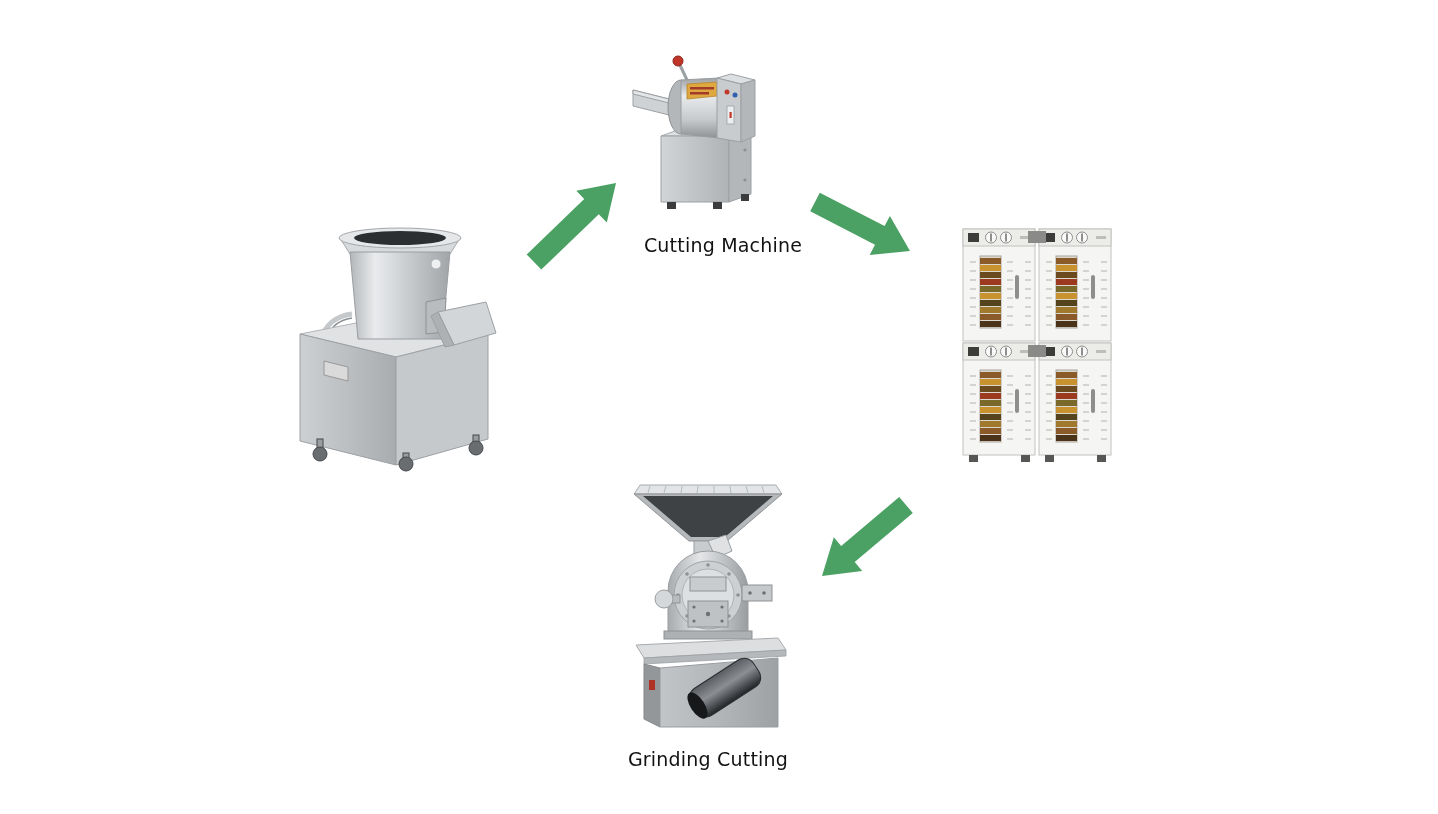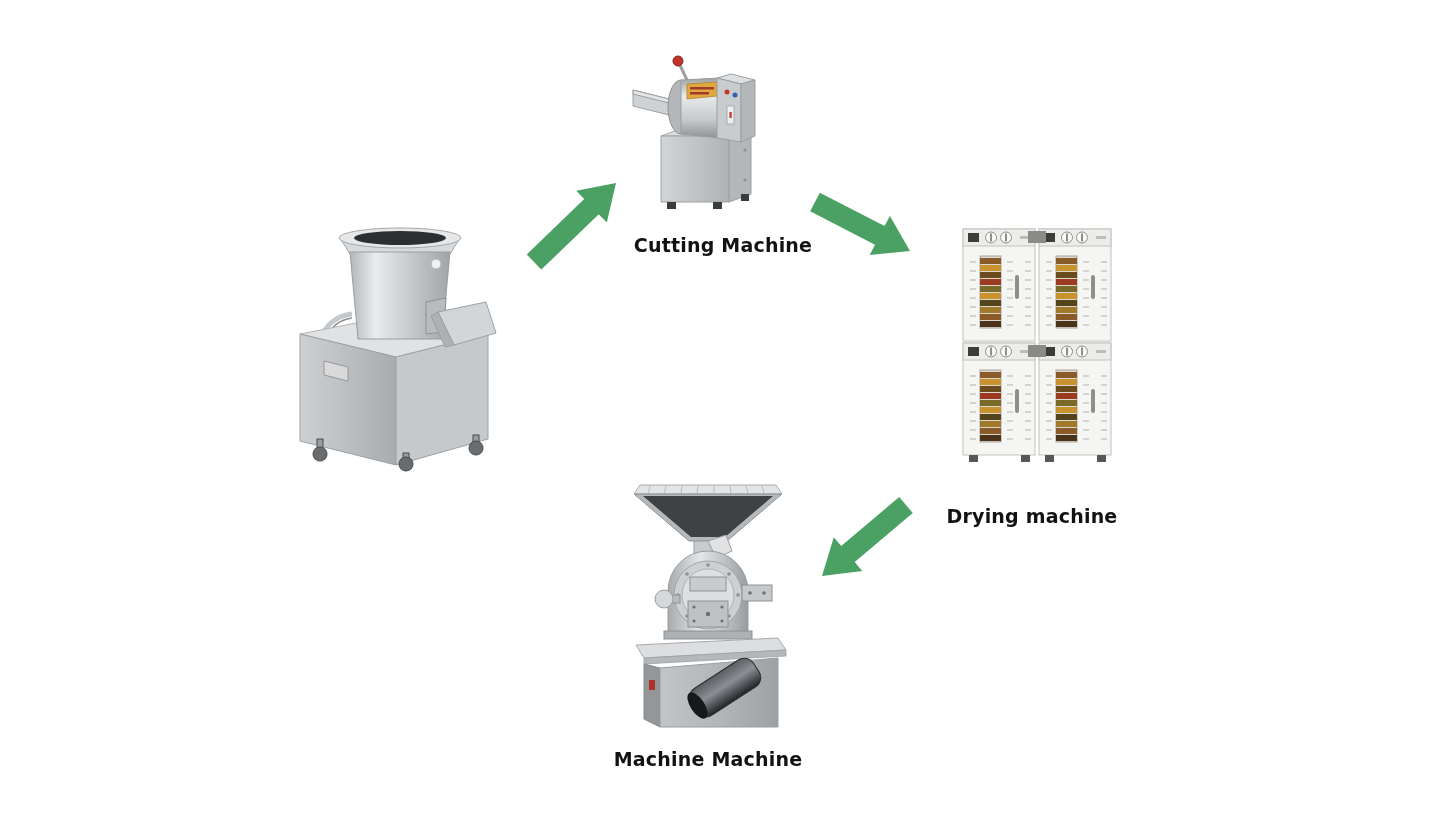--- a/index.html
+++ b/index.html
@@ -8,21 +8,21 @@
     width:1438px;height:814px;
     background:#ffffff;
     overflow:hidden;
     font-family:"DejaVu Sans","Liberation Sans",sans-serif;
   }
   .station-label{
     position:absolute;
     width:320px;
     text-align:center;
     font-size:19px;
-    font-weight:700;
+    font-weight:400;
     color:#121212;
     letter-spacing:.2px;
     white-space:nowrap;
   }
   .machine,.arrow{position:absolute;}
   svg{display:block;overflow:visible;}
 </style>
 </head>
 <body>
 
@@ -173,21 +173,20 @@
       <rect x="67" y="4" width="18" height="12" fill="#8a8a88"></rect>
       <rect x="67" y="118" width="18" height="12" fill="#8a8a88"></rect>
       <g fill="#575755">
         <rect x="8" y="228" width="9" height="7"></rect>
         <rect x="60" y="228" width="9" height="7"></rect>
         <rect x="84" y="228" width="9" height="7"></rect>
         <rect x="136" y="228" width="9" height="7"></rect>
       </g>
     </svg>
   </div>
-  <div class="station-label" style="left:872px;top:505px">Drying machine</div>
 
   <div class="machine" style="left:630px;top:481px;width:156px;height:248px">
     <svg width="156" height="248" viewBox="0 0 156 248">
       <defs>
         <linearGradient id="ggMill" x1="0" y1="0" x2="1" y2="0">
           <stop offset="0" stop-color="#a8abae"></stop>
             <stop offset="0.4" stop-color="#e4e6e8"></stop>
             <stop offset="1" stop-color="#9a9da0"></stop>
         </linearGradient>
         <linearGradient id="ggBody" x1="0" y1="0" x2="1" y2="0">
@@ -253,21 +252,21 @@
       <polygon points="14,183 30,187 30,246 14,238" fill="#94979a" stroke="#85888b" stroke-width="1"></polygon>
       <polygon points="30,187 148,177 148,246 30,246" fill="url(#ggBody)" stroke="#9a9da0" stroke-width="1"></polygon>
       <rect x="19" y="199" width="6" height="10" fill="#b03226"></rect>
 
       <g transform="rotate(-33 96 206)">
         <rect x="58" y="190" width="74" height="32" rx="11" fill="url(#ggSpout)" stroke="#2a2c2e" stroke-width="1"></rect>
         <ellipse cx="62" cy="206" rx="7" ry="15" fill="#17181a"></ellipse>
       </g>
     </svg>
   </div>
-  <div class="station-label" style="left:548px;top:748px">Machine Machine</div>
+  <div class="station-label" style="left:548px;top:748px">Grinding Cutting</div>
 
   <div class="arrow" style="left:524px;top:174px">
     <svg width="100" height="96" viewBox="0 0 100 96">
       <polygon points="92.0,9.0 82.8,48.4 74.8,40.2 17.3,95.6 2.7,80.4 60.2,25.0 52.3,16.7" fill="#4ba164"></polygon>
     </svg>
   </div>
   <div class="arrow" style="left:806px;top:192px">
     <svg width="112" height="68" viewBox="0 0 112 68">
       <polygon points="104.0,59.0 63.7,63.0 69.0,52.7 4.2,19.3 13.8,0.7 78.6,34.1 83.9,23.9" fill="#4ba164"></polygon>
     </svg>

